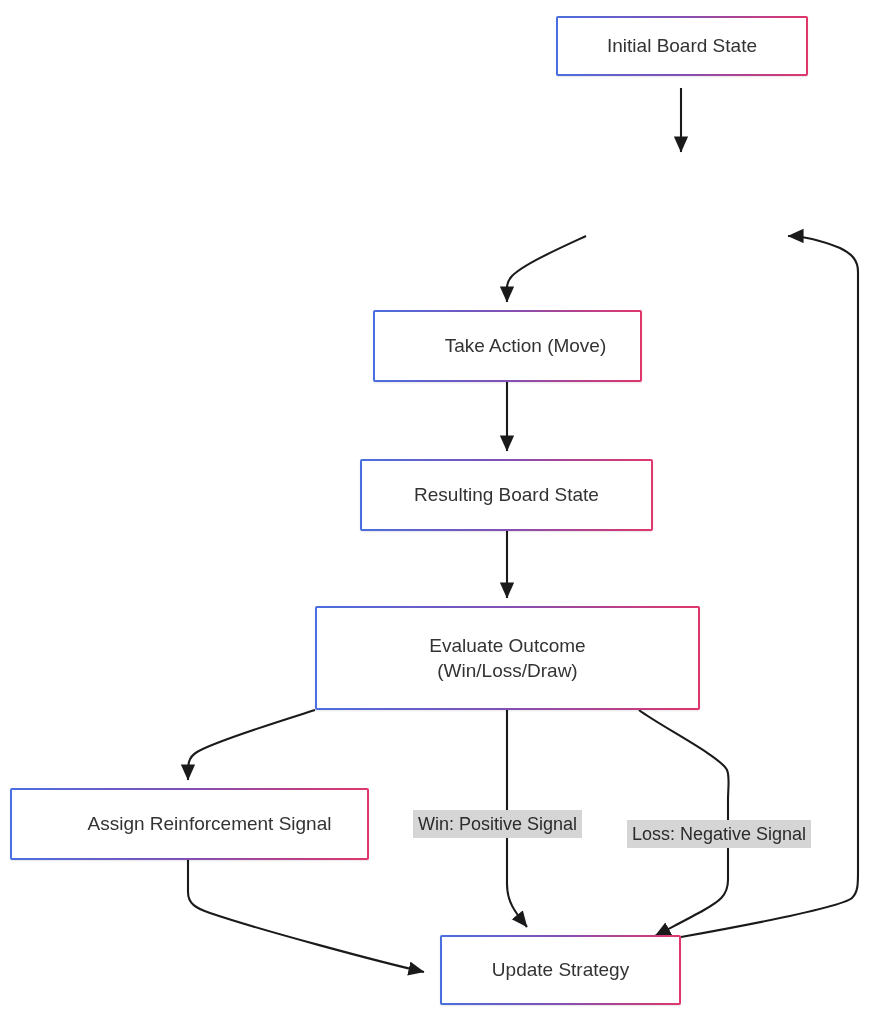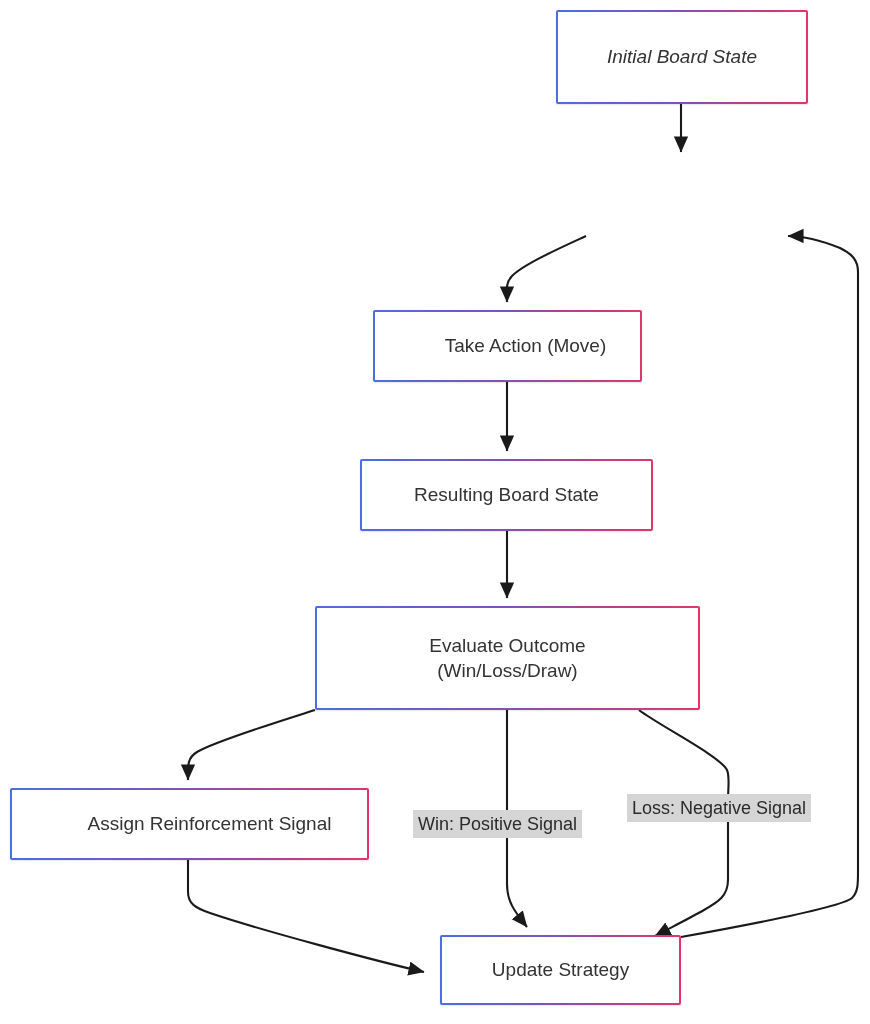--- a/index.html
+++ b/index.html
@@ -88,21 +88,21 @@
 
     <path d="M639,710 C660,726 720,756 727,770 C730,777 728,788 728,800
              L728,880 C728,896 718,902 704,910 C690,918 670,928 655,936" fill="none" stroke="#1a1a1a" stroke-width="2.1" marker-end="url(#arrowhead)"></path>
 
     <path d="M188,860 L188,892 C188,904 196,908 210,913 C260,930 380,962 424,972" fill="none" stroke="#1a1a1a" stroke-width="2.1" marker-end="url(#arrowhead)"></path>
 
     <path d="M681,937 C720,930 840,908 852,898 C858,892 858,884 858,872
              L858,272 C858,260 852,254 840,248 C820,240 800,236 788,236" fill="none" stroke="#1a1a1a" stroke-width="2.1" marker-end="url(#arrowhead)"></path>
   </svg>
 
-  <div class="node" style="left:556px; top:10px; width:252px; height:94px;font-style:italic;">
+  <div class="node" style="left:556px; top:16px; width:252px; height:60px;">
     <span class="label">Initial Board State</span>
   </div>
 
 
   <div class="node" style="left:373px; top:310px; width:269px; height:72px;padding-left:36px;">
     <span class="label">Take Action (Move)</span>
   </div>
 
   <div class="node" style="left:315px; top:606px; width:385px; height:104px;">
     <span class="label">Evaluate Outcome
@@ -116,15 +116,15 @@
   <div class="node" style="left:10px; top:788px; width:359px; height:72px;padding-left:40px;">
     <span class="label">Assign Reinforcement Signal</span>
   </div>
 
   <div class="node" style="left:440px; top:935px; width:241px; height:70px;">
     <span class="label">Update Strategy</span>
   </div>
 
   <div class="edge-label" style="left:413px; top:810px;">Win: Positive Signal</div>
 
-  <div class="edge-label" style="left:627px; top:794px;">Loss: Negative Signal</div>
+  <div class="edge-label" style="left:627px; top:820px;">Loss: Negative Signal</div>
 
 </div>
 
 </body></html>

